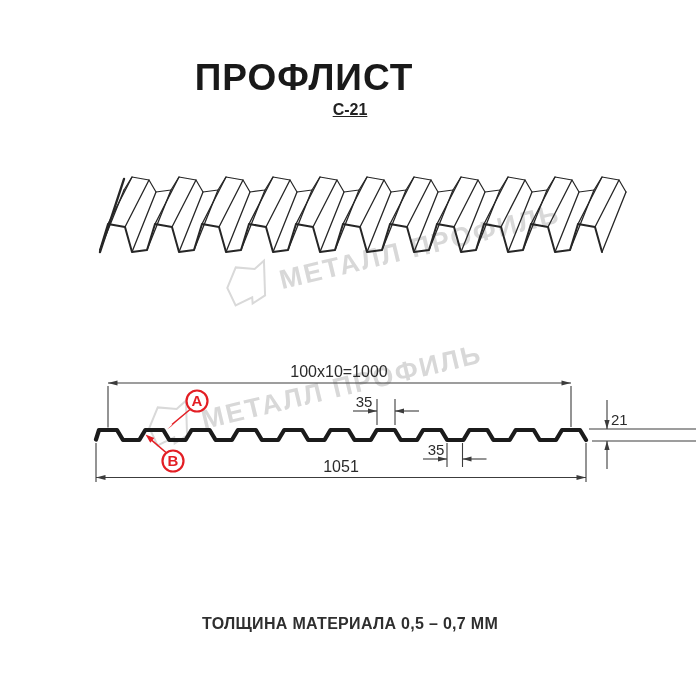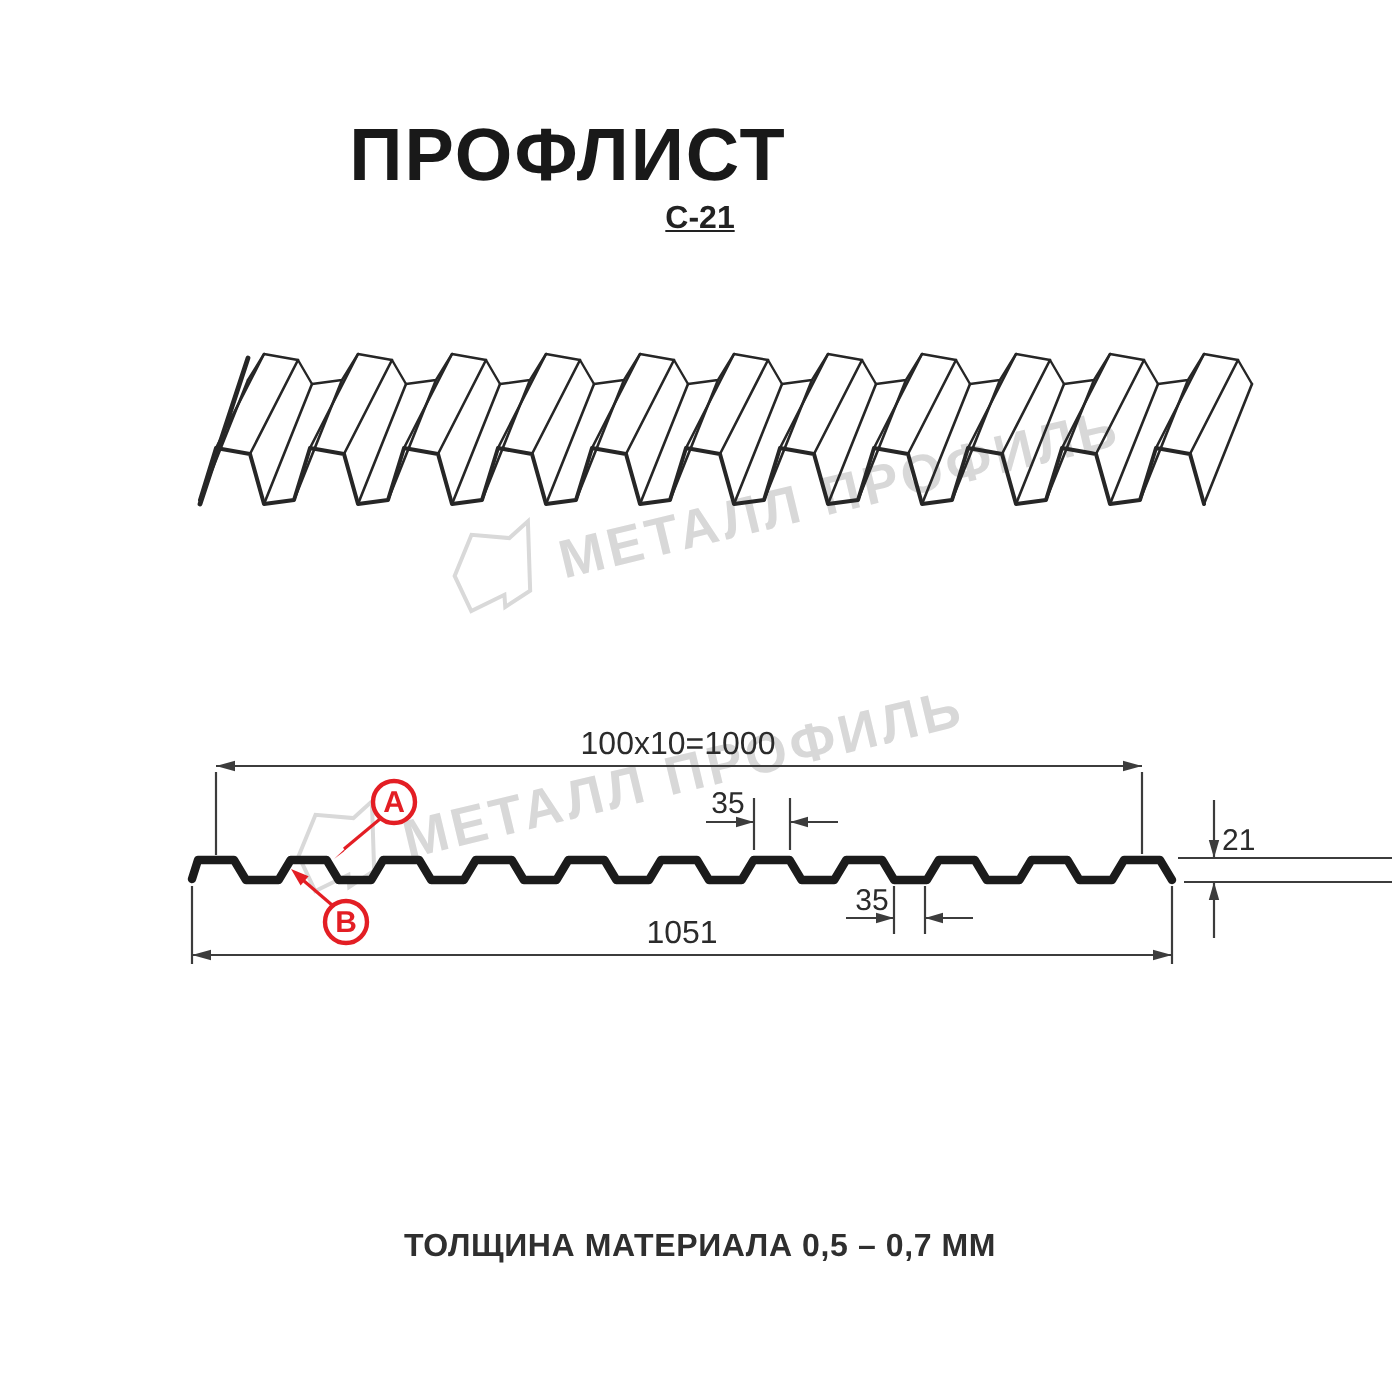--- a/index.html
+++ b/index.html
@@ -1,19 +1,19 @@
 <!DOCTYPE html>
 <html><head>
 <meta charset="utf-8">
 <style>
   html,body{margin:0;padding:0;background:#ffffff;}
   #page{position:relative;width:700px;height:700px;background:#fff;overflow:hidden;
         font-family:"Liberation Sans",sans-serif;}
   .title{position:absolute;top:57px;left:0;width:568px;text-align:center;
-         font-size:37px;font-weight:bold;letter-spacing:1px;color:#191919;}
+         font-size:37px;font-weight:bold;letter-spacing:1px;color:#191919;padding-left:20px;}
   .subtitle{position:absolute;top:101px;left:0;width:700px;text-align:center;
             font-size:16px;font-weight:bold;color:#222;text-decoration:underline;}
   .footer{position:absolute;top:615px;left:0;width:700px;text-align:center;
           font-size:16px;font-weight:bold;letter-spacing:.3px;color:#2f2f2f;}
   svg{position:absolute;top:0;left:0;}
   .dimtxt{font-size:15px;fill:#2b2b2b;font-family:"Liberation Sans",sans-serif;}
   .dimtxt-lg{font-size:16px;fill:#2b2b2b;font-family:"Liberation Sans",sans-serif;}
   .wmtxt{font-size:27px;font-weight:bold;letter-spacing:2px;fill:#d8d8d8;
          font-family:"Liberation Sans",sans-serif;}
   .ablbl{font-size:15px;font-weight:bold;fill:#e31e24;font-family:"Liberation Sans",sans-serif;}

